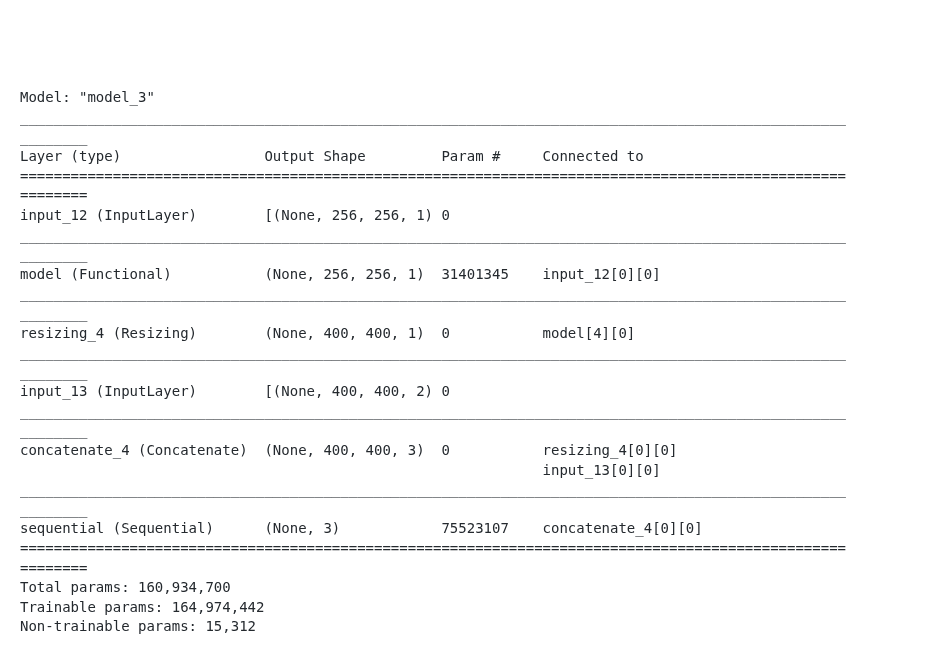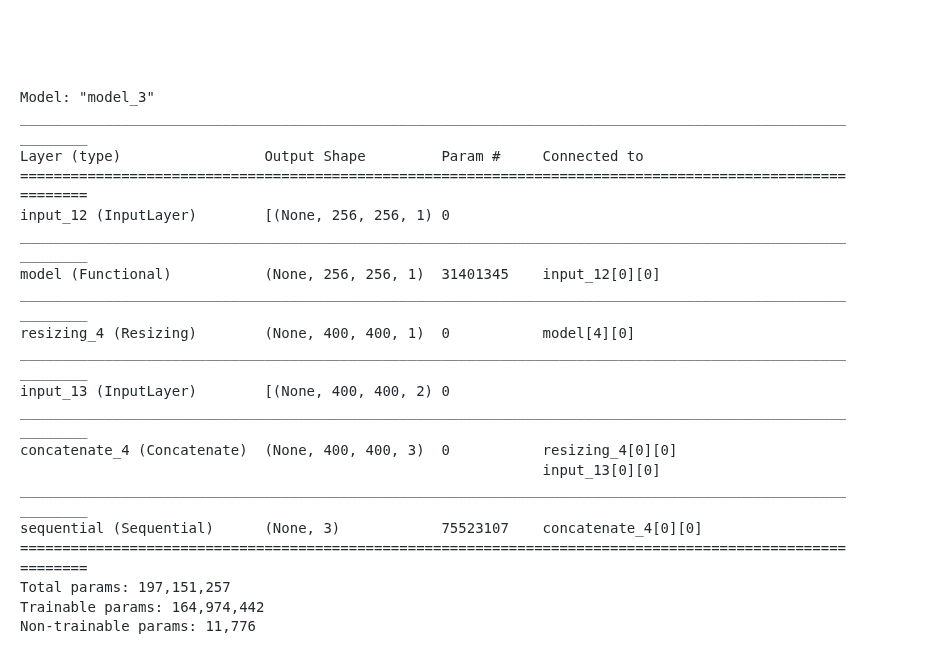--- a/index.html
+++ b/index.html
@@ -45,19 +45,19 @@
 input_13 (InputLayer)        [(None, 400, 400, 2) 0           
 __________________________________________________________________________________________________
 ________
 concatenate_4 (Concatenate)  (None, 400, 400, 3)  0           resizing_4[0][0]
                                                               input_13[0][0]
 __________________________________________________________________________________________________
 ________
 sequential (Sequential)      (None, 3)            75523107    concatenate_4[0][0]
 </span><span>==================================================================================================</span>
 <span>========</span>
-<span>Total params: 197,151,257</span>
+<span>Total params: 160,934,700</span>
 <span>Trainable params: 164,974,442</span>
-<span>Non-trainable params: 11,776</span>
+<span>Non-trainable params: 15,312</span>
 <span>__________________________________________________________________________________________________</span></div>
 
 
 
 
 </body></html>

